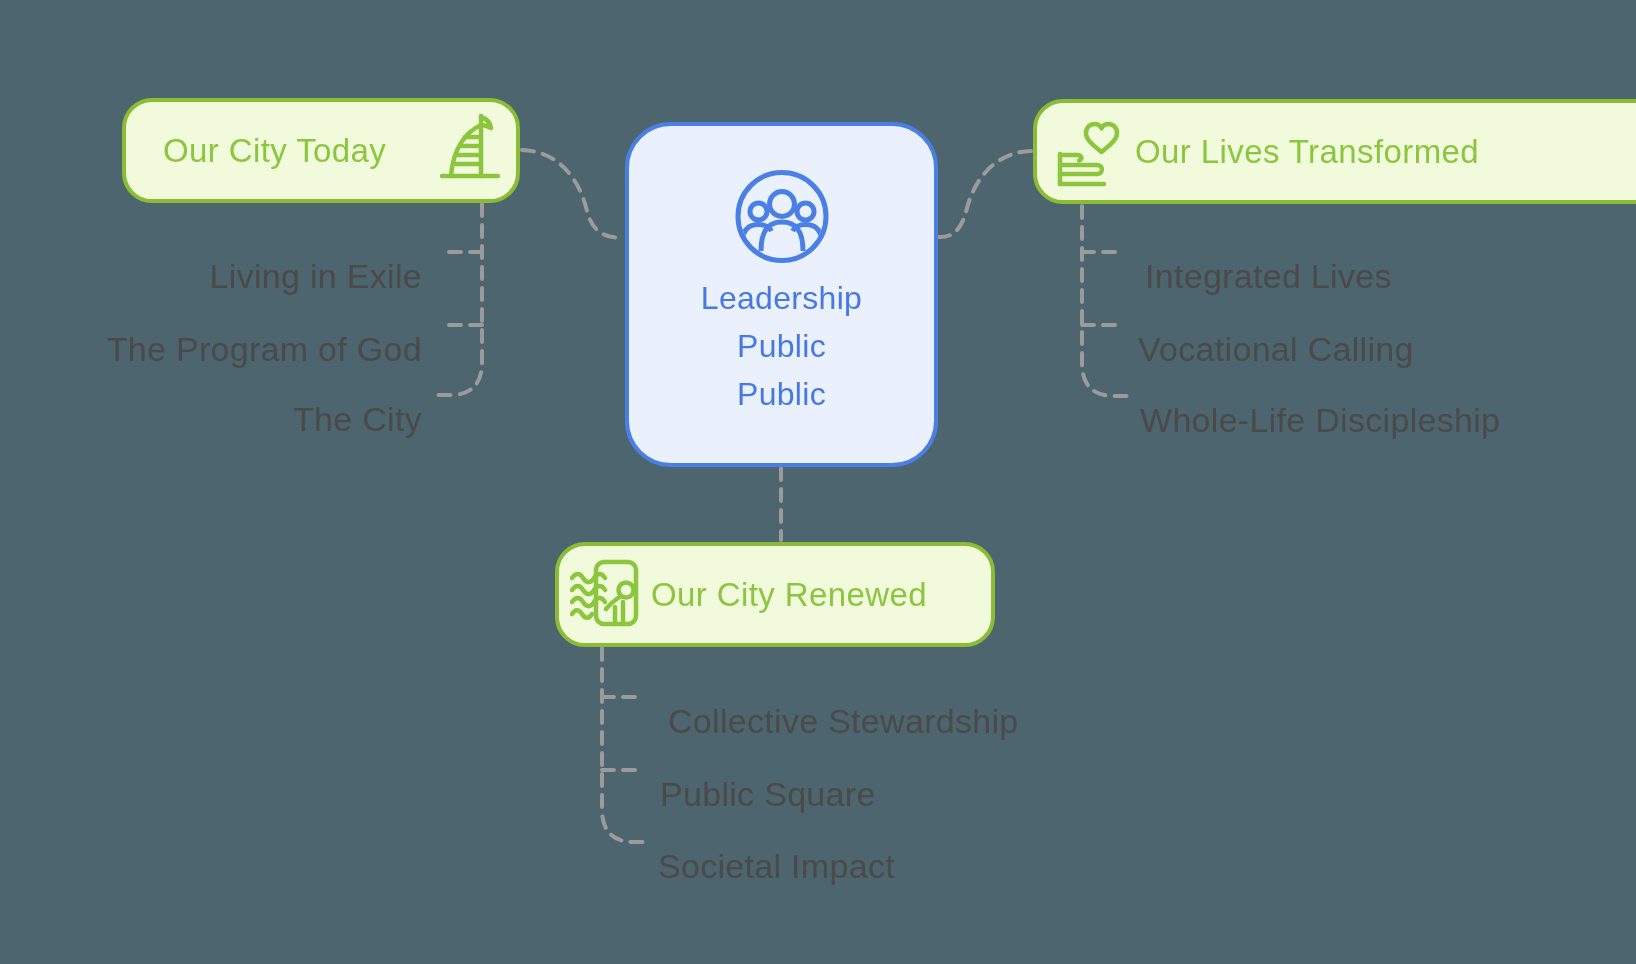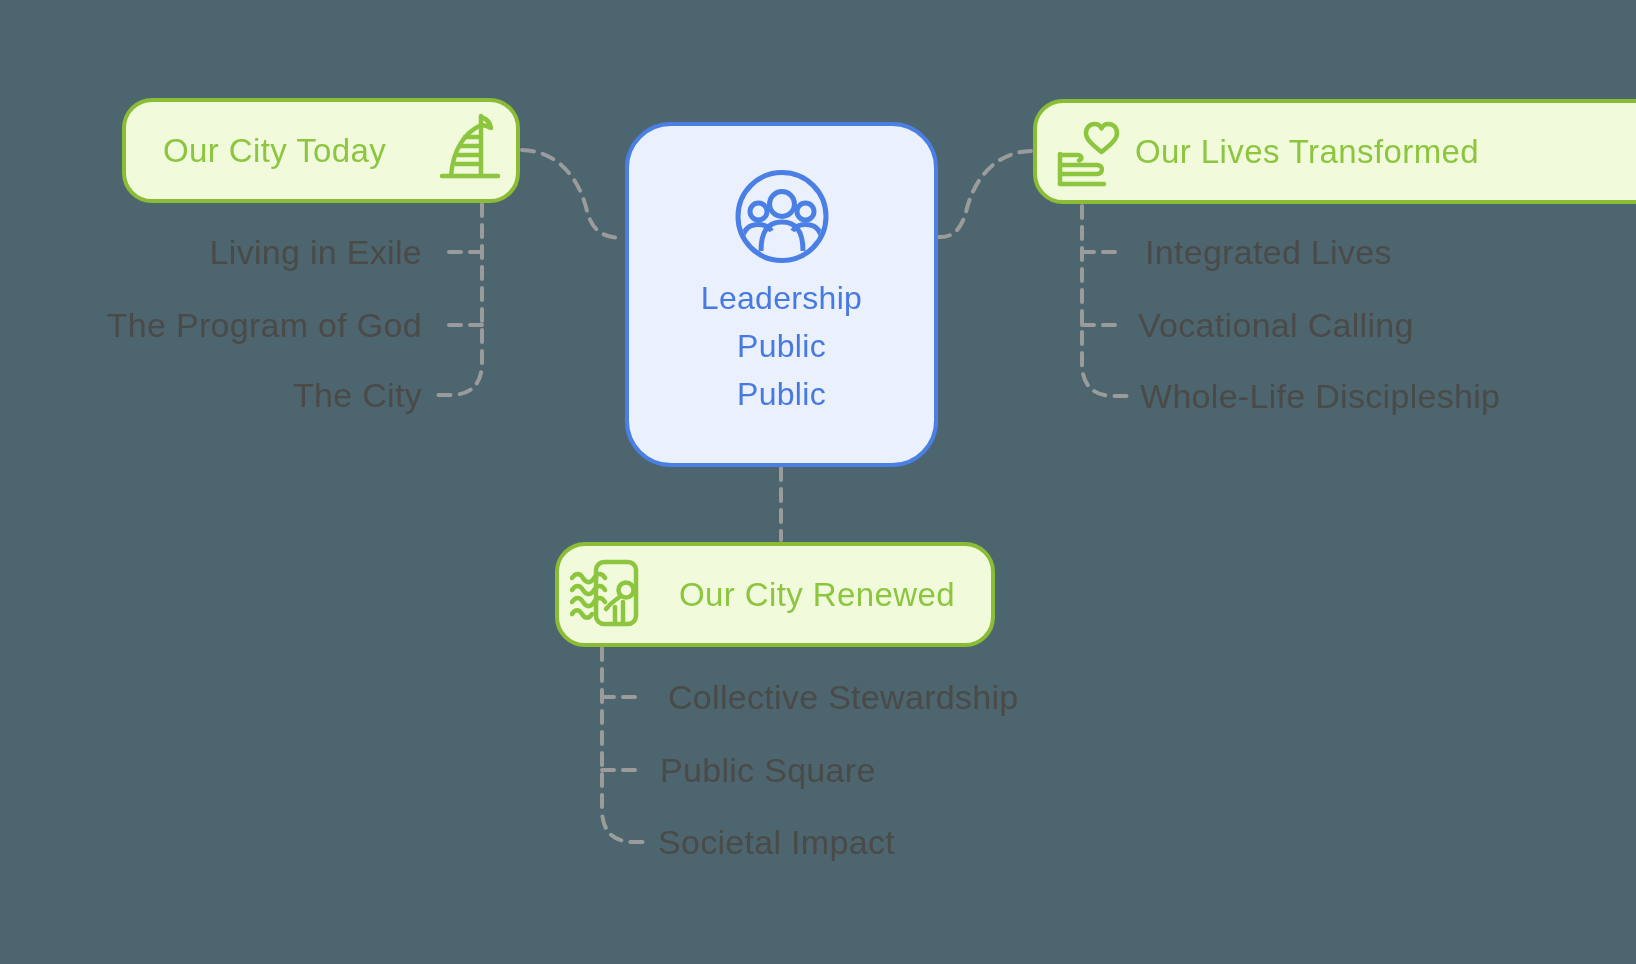--- a/index.html
+++ b/index.html
@@ -23,41 +23,41 @@
   .box-today{left:122px; top:98px; width:398px;}
   .box-transformed{left:1033px; top:99px; width:642px;}
   .box-renewed{left:555px; top:542px; width:440px;}
 
   .branch-label{
     position:absolute; top:50%; transform:translateY(-50%);
     color:var(--green-text); font-size:33px; font-weight:500; letter-spacing:.4px; white-space:nowrap;
   }
   .label-today{left:37px;}
   .label-transformed{left:98px;}
-  .label-renewed{left:120px;}
+  .label-renewed{left:92px;}
 
   .icon{position:absolute; color:var(--green-text);}
   .icon *{fill:none; stroke:currentColor; stroke-width:4.5; stroke-linecap:round; stroke-linejoin:round;}
   .icon-building{left:314px; top:10px;}
   .icon-handheart{left:13px; top:9px;}
   .icon-wind{left:11px; top:8px;}
 
   .center-node{
     position:absolute; left:625px; top:122px; width:313px; height:345px; box-sizing:border-box;
     background:var(--blue-fill); border:4px solid var(--blue-border); border-radius:46px;
   }
   .people-icon{position:absolute; left:50%; top:42px; transform:translateX(-50%); color:var(--blue-border);}
   .people-icon *{fill:none; stroke:currentColor; stroke-width:5;}
   .center-title{
     position:absolute; left:0; right:0; top:148px; text-align:center;
     color:var(--blue-text); font-size:32px; font-weight:400; line-height:48px; letter-spacing:.3px;
   }
   .item{
     position:absolute; transform:translateY(-50%); line-height:1;
-    color:var(--item-text); font-size:34px; font-weight:500; letter-spacing:.3px; white-space:nowrap;
+    color:var(--item-text); font-size:34px; font-weight:500; letter-spacing:.3px; white-space:nowrap;margin-top:24px;
   }
 </style>
 </head>
 <body>
 
 <div class="stage">
 
   <svg class="connectors" width="1636" height="964" viewBox="0 0 1636 964">
     <path class="dash" d="M 522 150 C 557 151 579 177 587 211 C 592 230 602 238 624 238"></path>
     <path class="dash" d="M 938 237 C 952 238 961 230 966 212 C 974 178 996 152 1031 151"></path>

